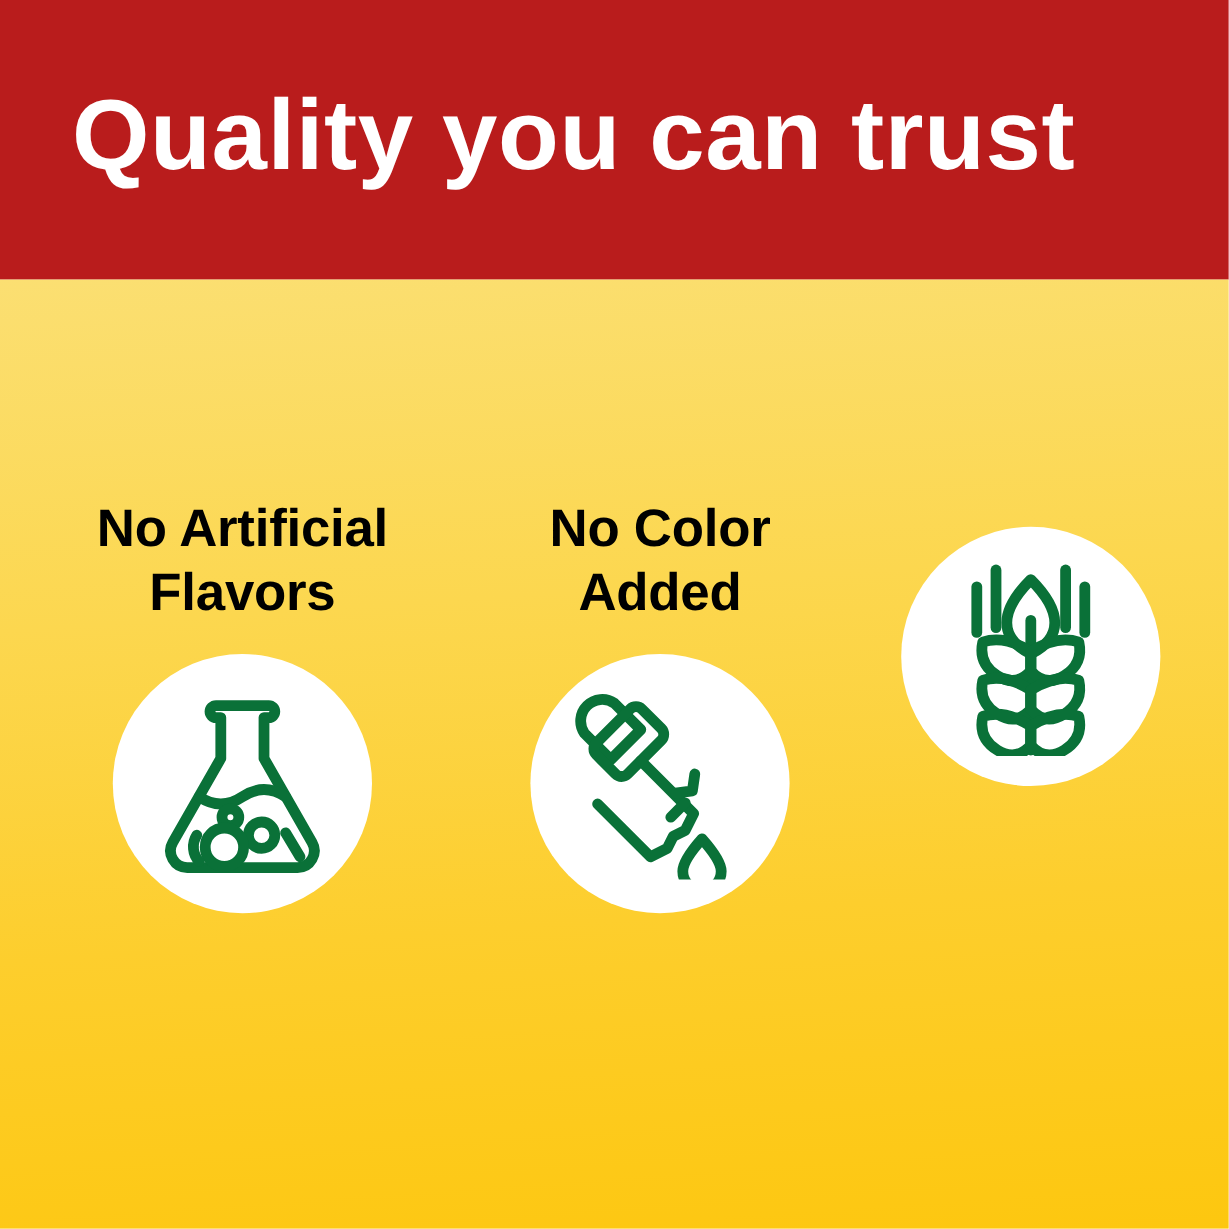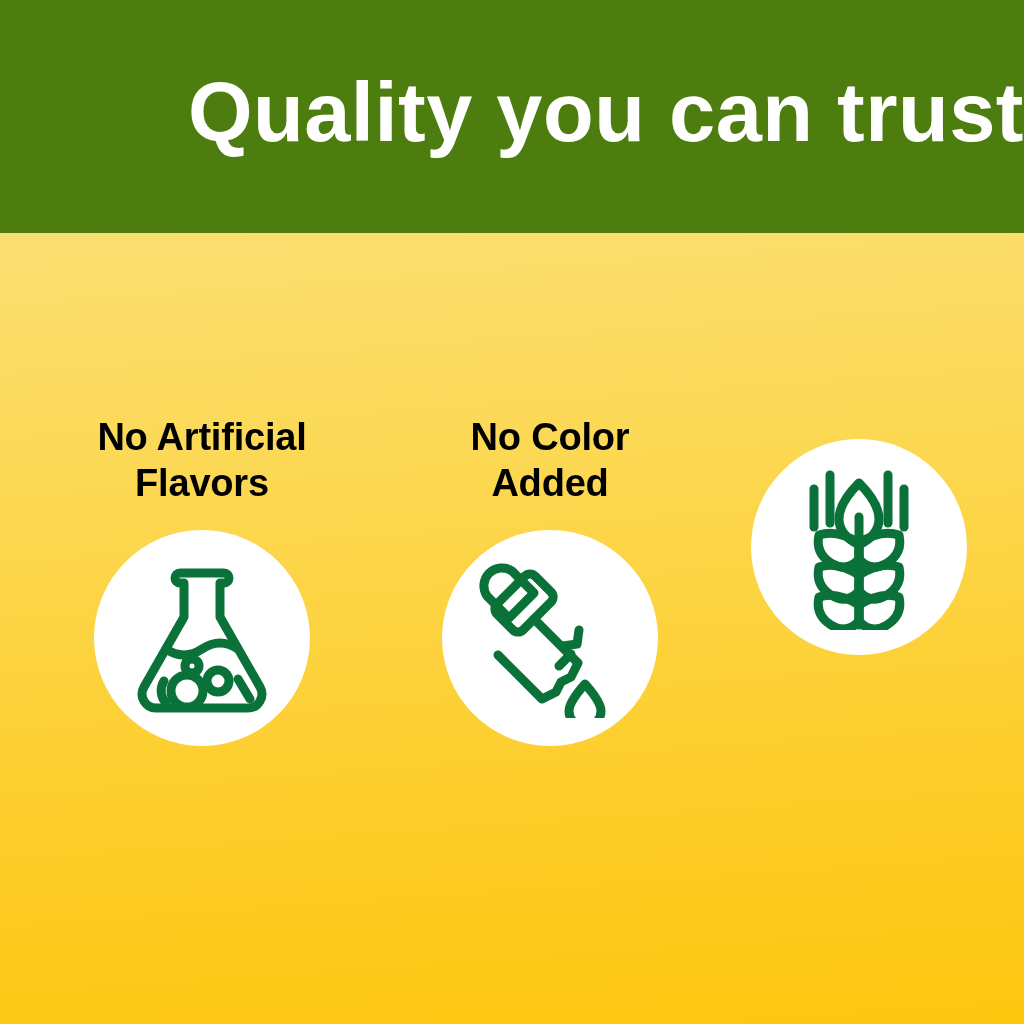--- a/index.html
+++ b/index.html
@@ -18,24 +18,23 @@
     width: 1024px;
     height: 1024px;
     overflow: hidden;
   }
   .header-band {
     position: absolute;
     left: 0;
     top: 0;
     width: 1024px;
     height: 233px;
-    background: #4d7c0f;
+    background: #b91c1c;
     display: flex;
     align-items: center;
-    justify-content: flex-end;
   }
   .headline {
     margin: 0;
     padding: 0 0 0 60px;
     color: #FFFFFF;
     font-family: "Liberation Sans", sans-serif;
     font-size: 83px;
     font-weight: bold;
     letter-spacing: 0.5px;
     line-height: 1;
@@ -65,21 +64,21 @@
     align-items: center;
   }
   .feature-1 { width: 304px; margin-left: 50px; }
   .feature-2 { width: 250px; margin-left: 71px; }
   .feature-3 { width: 216px; margin-left: 76px; }
 
   .feature-label {
     margin: 0;
     color: #000000;
     font-family: "Liberation Sans", sans-serif;
-    font-size: 38px;
+    font-size: 44px;
     font-weight: bold;
     line-height: 1.2;
     text-align: center;
     letter-spacing: -0.2px;
     white-space: pre-line;
   }
   .icon-circle {
     margin-top: 24px;
     width: 216px;
     height: 216px;

